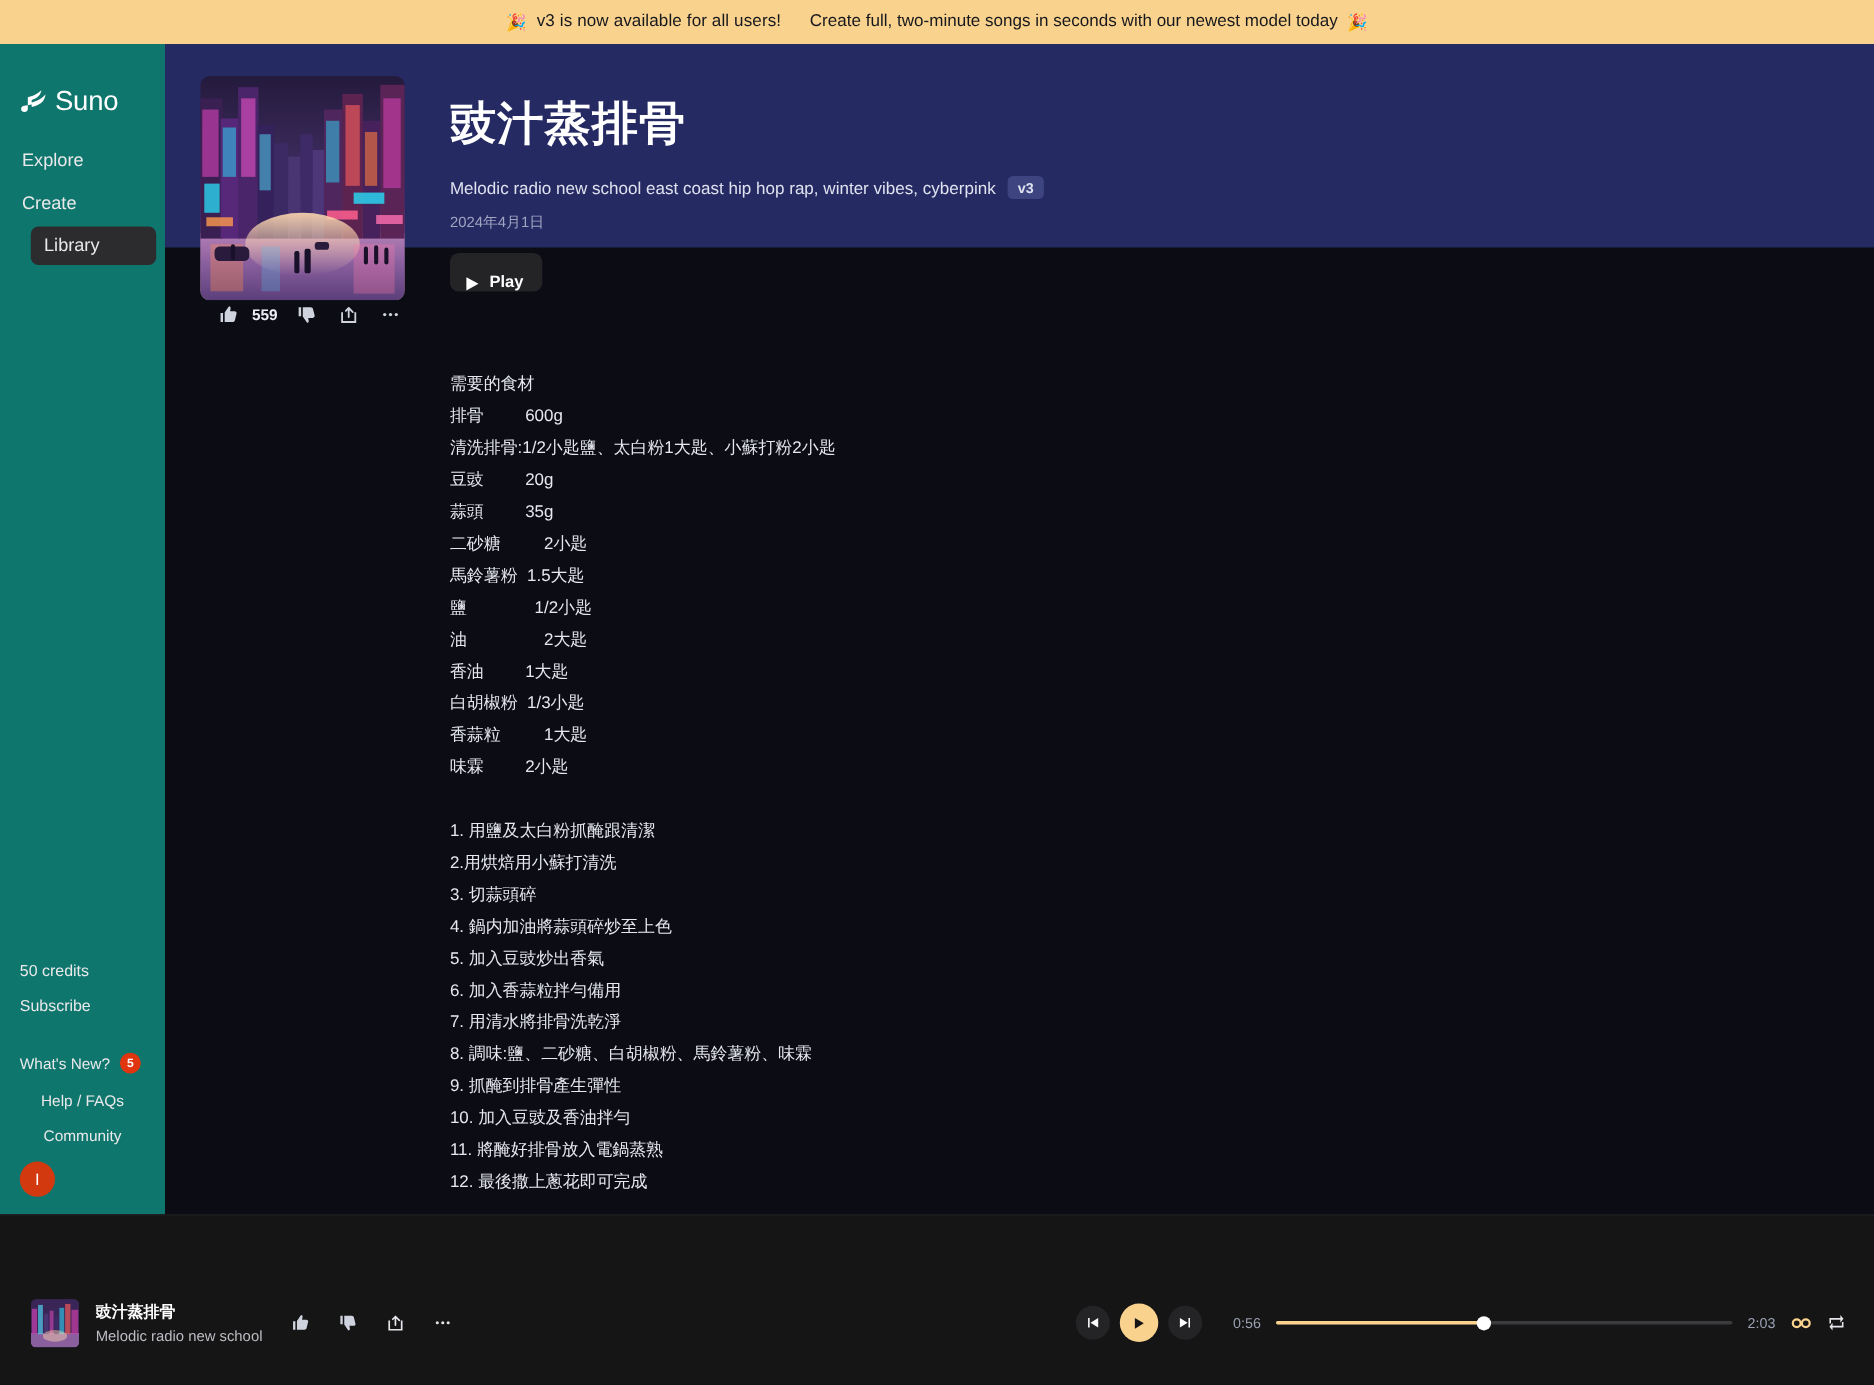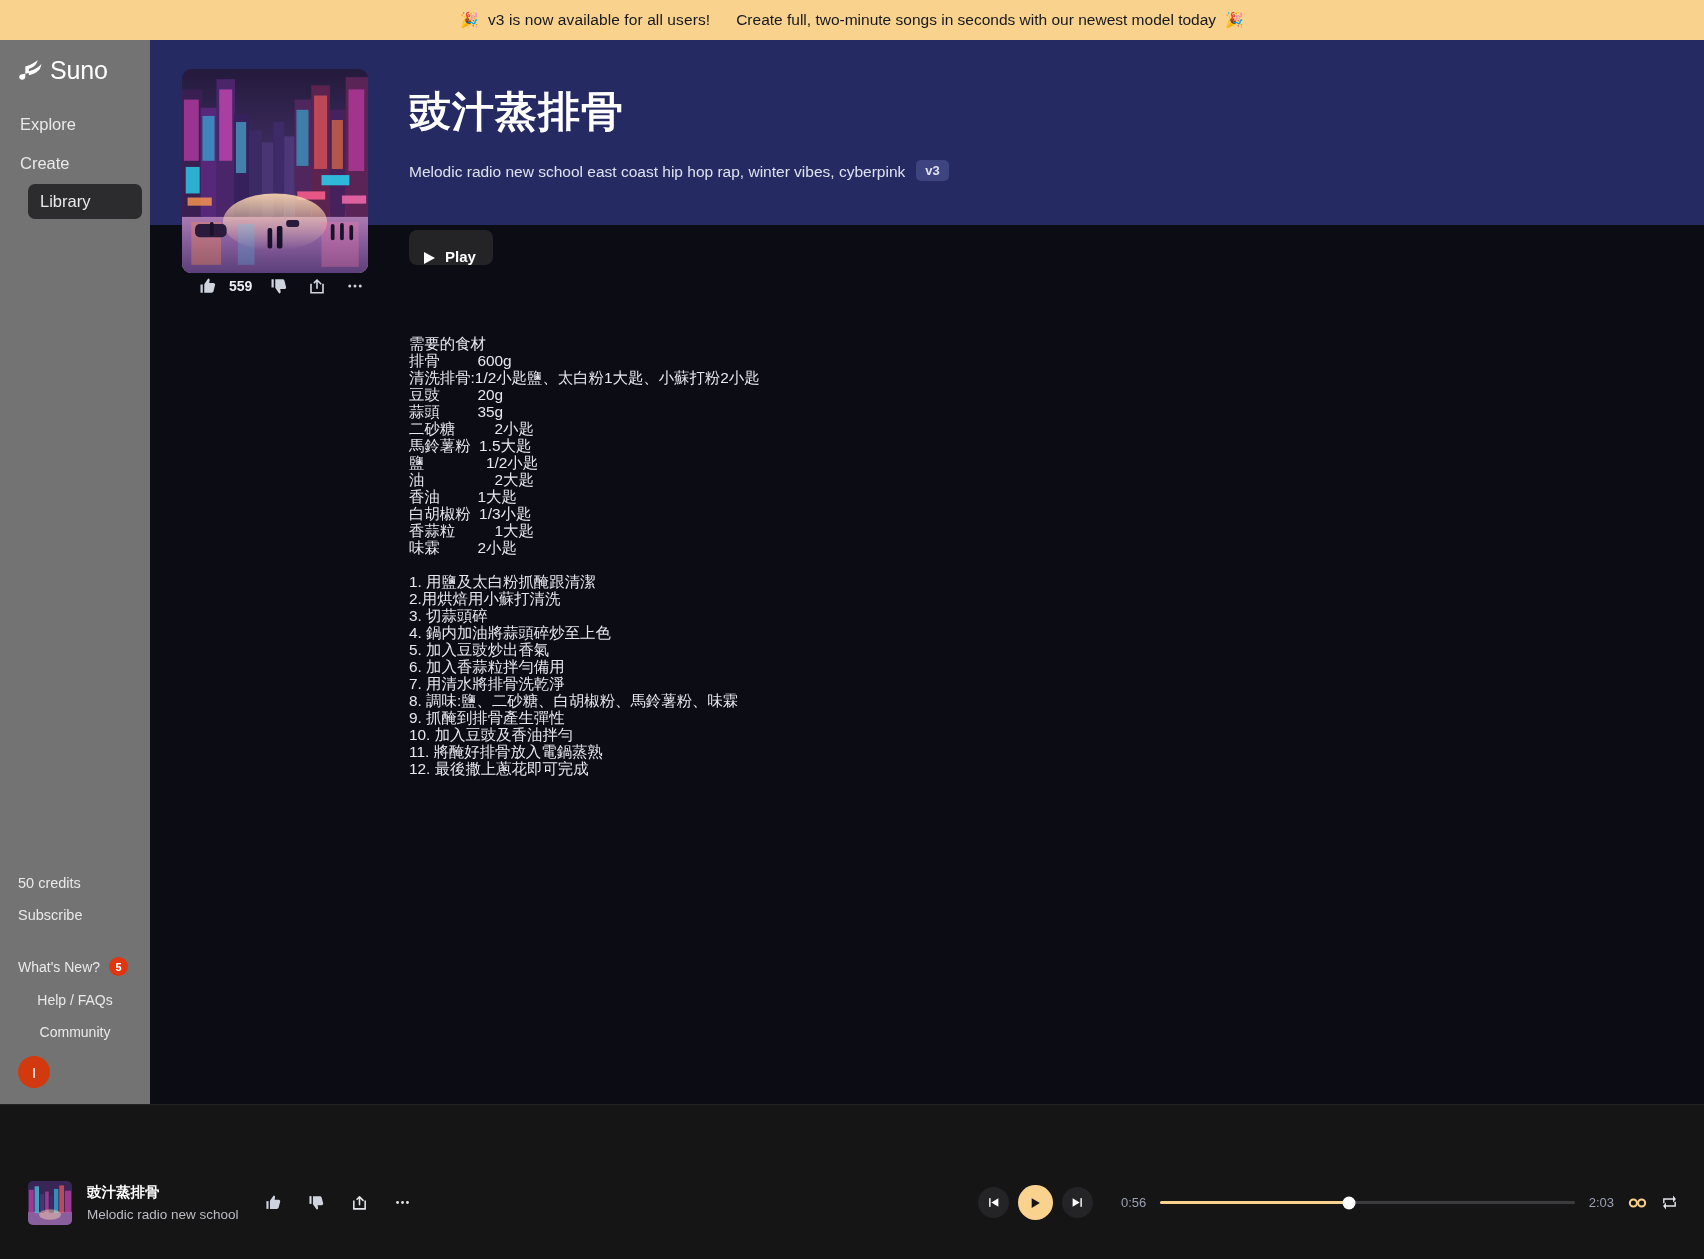--- a/index.html
+++ b/index.html
@@ -27,22 +27,22 @@
   #announce-bar .ann-strong { font-weight: 400; letter-spacing: .1px; }
   #announce-bar .ann-emoji { font-size: 15px; }
   .ann-left { display: flex; align-items: center; gap: 9px; }
   .ann-right { display: flex; align-items: flex-end; gap: 9px; font-weight: 400; }
 
   
   #sidebar {
     position: absolute;
     left: 0; top: 40px;
     width: 150px; height: 1064px;
-    background: #737373;
-    padding-top: 4px;
+    background: #0f766e;
+    padding-top: 26px;
   }
   #brand {
     display: flex; align-items: center; gap: 8px;
     margin: 12px 0 0 18px;
     color: #fff;
   }
   #brand .brand-text {
     font-size: 25px;
     letter-spacing: -0.2px;
     font-weight: 400;
@@ -185,21 +185,21 @@
     background: none; border: none; padding: 2px;
     cursor: pointer; display: flex; align-items: center;
     color: #cfd3de;
   }
   #like-count { font-size: 14px; font-weight: 700; color: #eceef4; margin-left: -6px; }
 
   #lyrics {
     position: absolute;
     left: 259px; top: 295px;
     font-size: 15.4px;
-    line-height: 17px;
+    line-height: 29px;
     color: #e6e8ee;
     white-space: pre-wrap;
     font-family: "Liberation Sans", sans-serif;
   }
 
   
   #player {
     position: absolute;
     left: 0; bottom: 0;
     width: 1704px; height: 155px;
@@ -375,20 +375,21 @@
       <rect x="30" y="150" width="4" height="14" rx="2" fill="#19102a"></rect>
     </svg>
   </div>
 
   <div id="song-head">
     <h1 id="song-title">豉汁蒸排骨</h1>
     <div id="song-tags-row">
       <span id="song-tags">Melodic radio new school east coast hip hop rap, winter vibes, cyberpink</span>
       <span class="version-chip">v3</span>
     </div>
+    <div id="song-date">2024年4月1日</div>
   </div>
 
   <button id="play-btn">
     <svg width="13" height="14" viewBox="0 0 13 14">
       <path d="M1 1 L12 7 L1 13 Z" fill="#ffffff"></path>
     </svg>
     <span>Play</span>
   </button>
 
   <div id="reaction-row">

